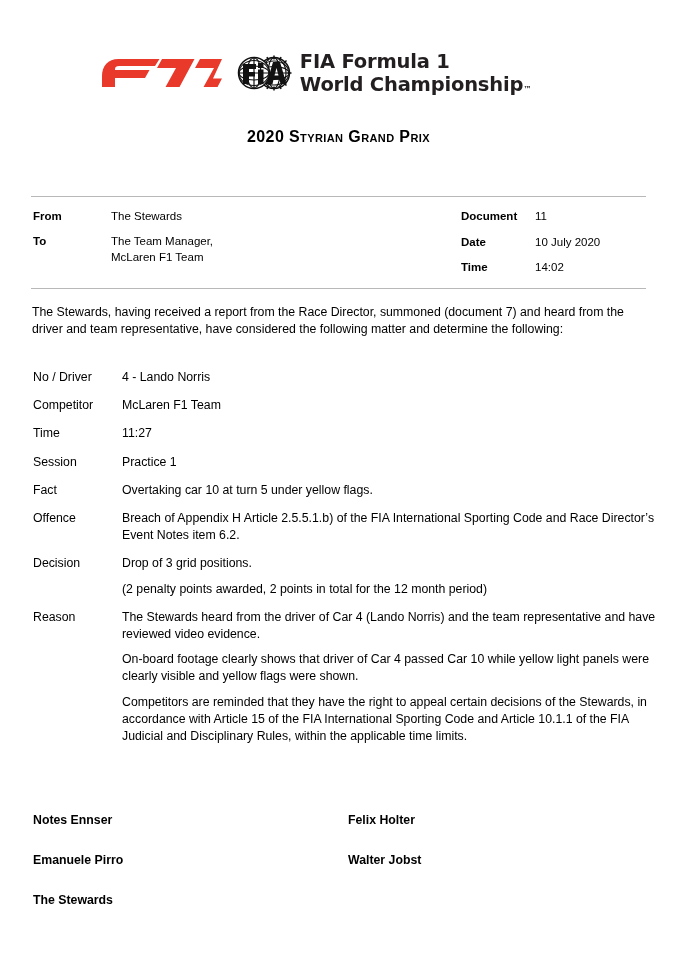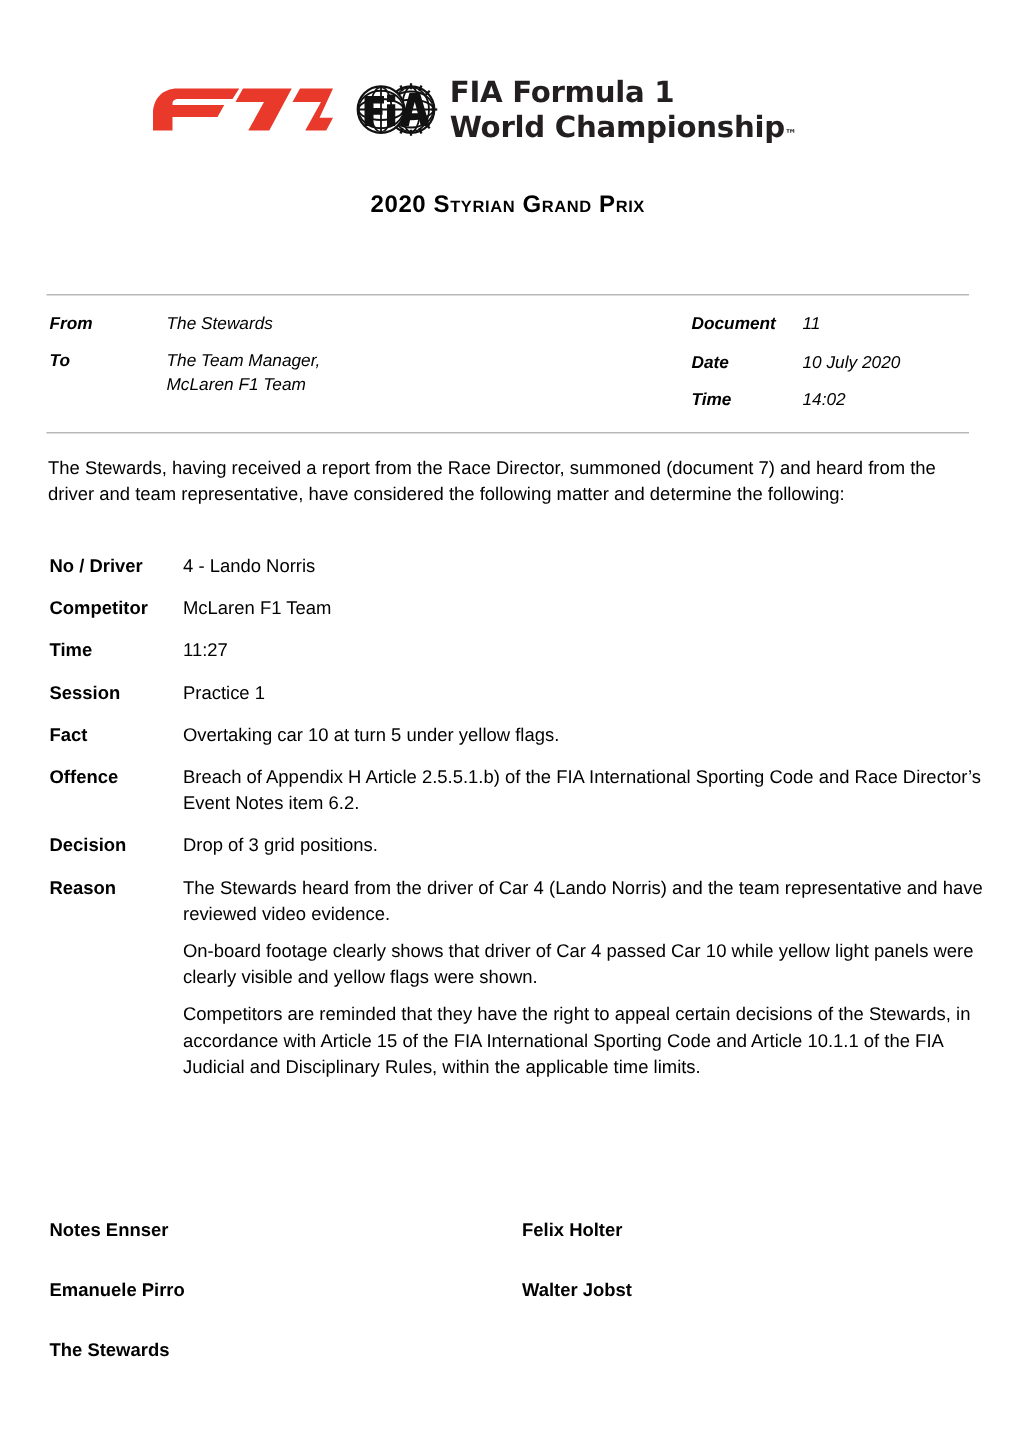--- a/index.html
+++ b/index.html
@@ -109,21 +109,20 @@
   .rule-top { top: 196px; }
   .rule-bottom { top: 288px; }
 
   
   .meta {
     position: absolute;
     top: 208px;
     left: 0;
     width: 662px;
     height: 78px;
-    font-style: italic;
   }
   .meta-col-left { position: absolute; left: 33px; top: 0; }
   .meta-col-right { position: absolute; left: 461px; top: 0; }
 
   .meta-row {
     display: flex;
     align-items: flex-start;
     margin-bottom: 8px;
   }
   .meta-label {
@@ -158,21 +157,21 @@
     left: 33px;
     width: 625px;
   }
   .detail-row {
     display: flex;
     align-items: flex-start;
     margin-bottom: 11px;
   }
   .detail-label {
     font-size: 12.3px;
-    font-weight: bold;
+    font-weight: normal;
     width: 89px;
     flex: 0 0 89px;
     line-height: 1.4;
   }
   .detail-value {
     font-size: 12.3px;
     line-height: 1.4;
     flex: 1 1 auto;
   }
   .detail-value p {
@@ -365,20 +364,21 @@
       <div class="detail-label">Offence</div>
       <div class="detail-value">
         <p>Breach of Appendix H Article 2.5.5.1.b) of the FIA International Sporting Code and Race Director’s Event Notes item 6.2.</p>
       </div>
     </div>
 
     <div class="detail-row">
       <div class="detail-label">Decision</div>
       <div class="detail-value">
         <p>Drop of 3 grid positions.</p>
+        <p>(2 penalty points awarded, 2 points in total for the 12 month period)</p>
       </div>
     </div>
 
     <div class="detail-row">
       <div class="detail-label">Reason</div>
       <div class="detail-value">
         <p>The Stewards heard from the driver of Car 4 (Lando Norris) and the team representative and have reviewed video evidence.</p>
         <p>On-board footage clearly shows that driver of Car 4 passed Car 10 while yellow light panels were clearly visible and yellow flags were shown.</p>
         <p>Competitors are reminded that they have the right to appeal certain decisions of the Stewards, in accordance with Article 15 of the FIA International Sporting Code and Article 10.1.1 of the FIA Judicial and Disciplinary Rules, within the applicable time limits.</p>
       </div>

